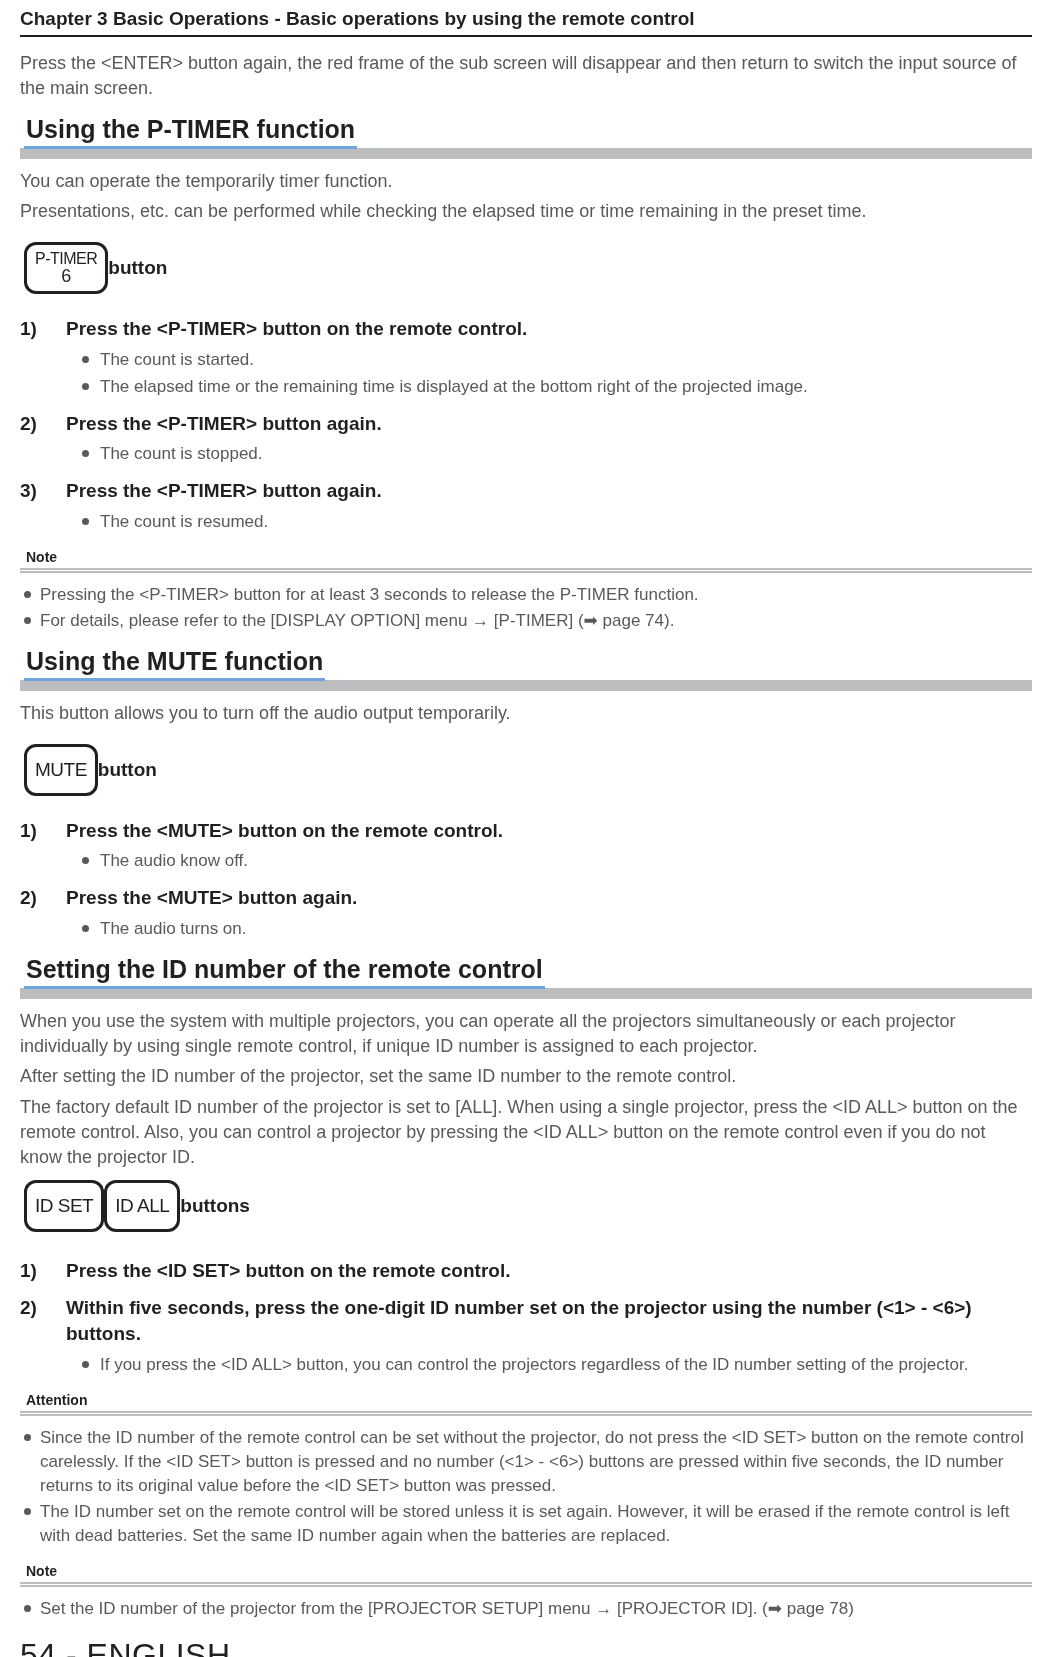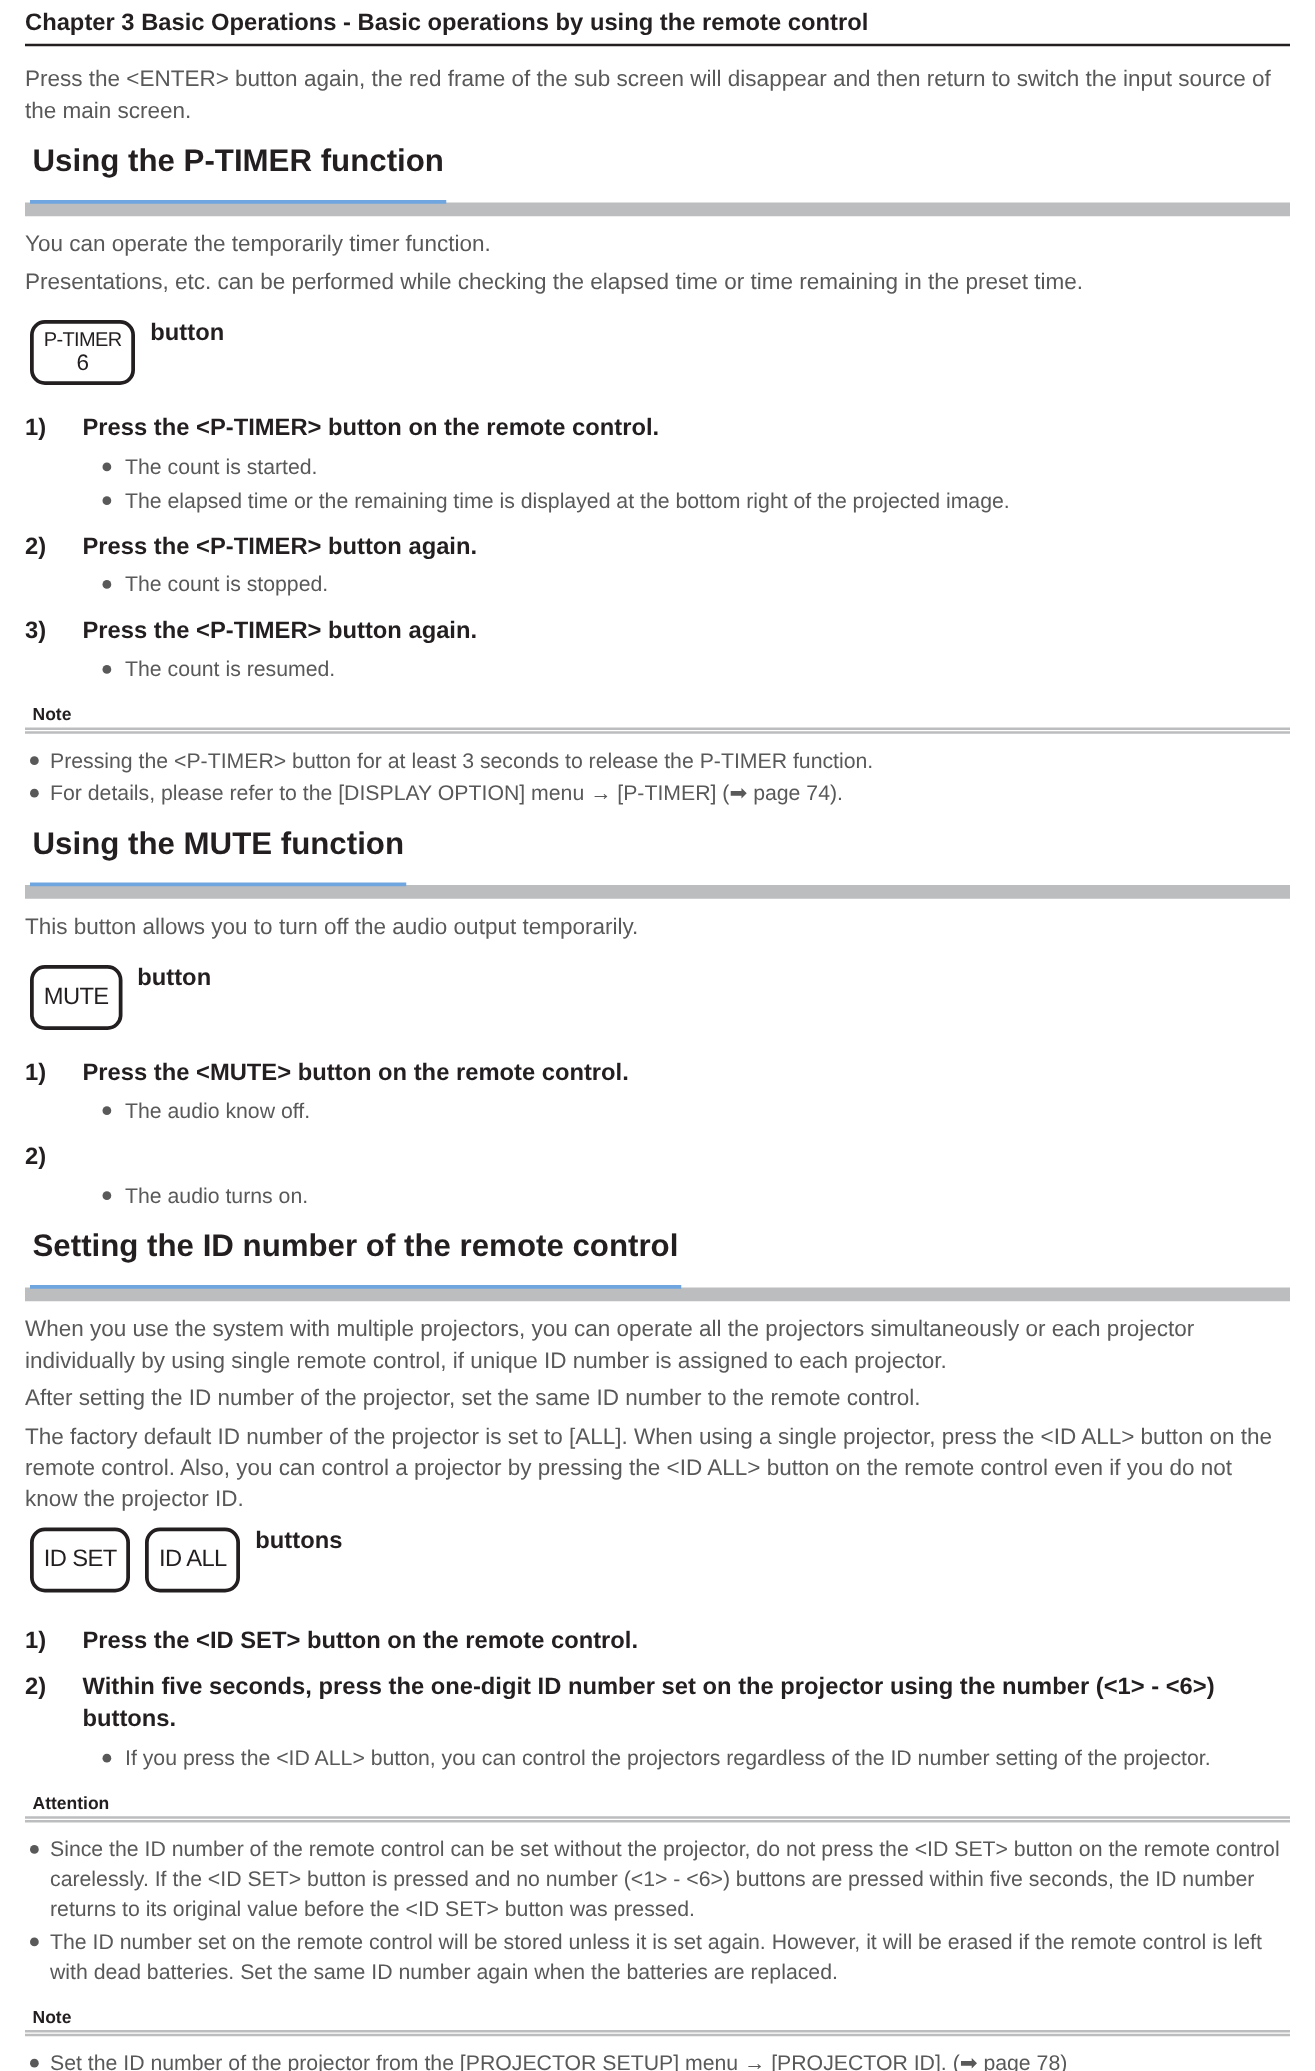--- a/index.html
+++ b/index.html
@@ -7,29 +7,29 @@
   body { padding: 0 20px 12px 20px; }
 
   .running-head { font-weight: 700; font-size: 19px; padding: 8px 0 5px; }
   hr.top-rule { border: none; border-top: 2px solid #231f20; margin-bottom: 14px; }
 
   p.body-text { font-size: 18px; color: #595959; line-height: 1.38; margin-bottom: 6px; }
 
   .section-heading { margin-top: 14px; }
   .section-heading .h-text {
     display: inline-block; font-size: 25px; font-weight: 700;
-    color: #231f20; border-bottom: 3px solid #6fa6e0; padding: 0 2px 16px 2px; margin-left: 4px;
+    color: #231f20; border-bottom: 3px solid #6fa6e0; padding: 0 2px 2px 2px; margin-left: 4px;
   }
   .section-heading .h-bar {
     height: 11px; background: #bcbdbe; margin-top: -1px; width: 100%;
   }
   .section-heading + p.body-text,
   .section-heading + .para-group p.body-text:first-child { margin-top: 10px; }
 
-  .button-row { display: flex; align-items: flex-start; gap: 12px; margin: 18px 0 22px 4px; }
+  .button-row { display: flex; align-items: center; margin: 18px 0 22px 4px; }
   .btn-icon {
     border: 3px solid #231f20; border-radius: 12px; min-width: 70px; height: 52px;
     display: flex; flex-direction: column; align-items: center; justify-content: center;
     font-family: Arial, sans-serif; font-weight: 400; line-height: 1; padding: 0 8px;
   }
   .btn-icon .l1 { font-size: 16px; letter-spacing: -0.5px; }
   .btn-icon .l2 { font-size: 18px; }
   .btn-icon.single .l1 { font-size: 19px; }
   .btn-label { font-size: 19px; font-weight: 700; }
 
@@ -135,20 +135,21 @@
         <span class="step-num">1)</span>
         <span>Press the &lt;MUTE&gt; button on the remote control.</span>
       </div>
     <ul class="sub">
       <li>The audio know off.</li>
     </ul>
   </li>
   <li>
     <div class="step-line">
         <span class="step-num">2)</span>
+        <span>Press the &lt;MUTE&gt; button again.</span>
       </div>
     <ul class="sub">
       <li>The audio turns on.</li>
     </ul>
   </li>
 </ol>
 
 <div class="section-heading">
   <span class="h-text">Setting the ID number of the remote control</span>
   <div class="h-bar"></div>

